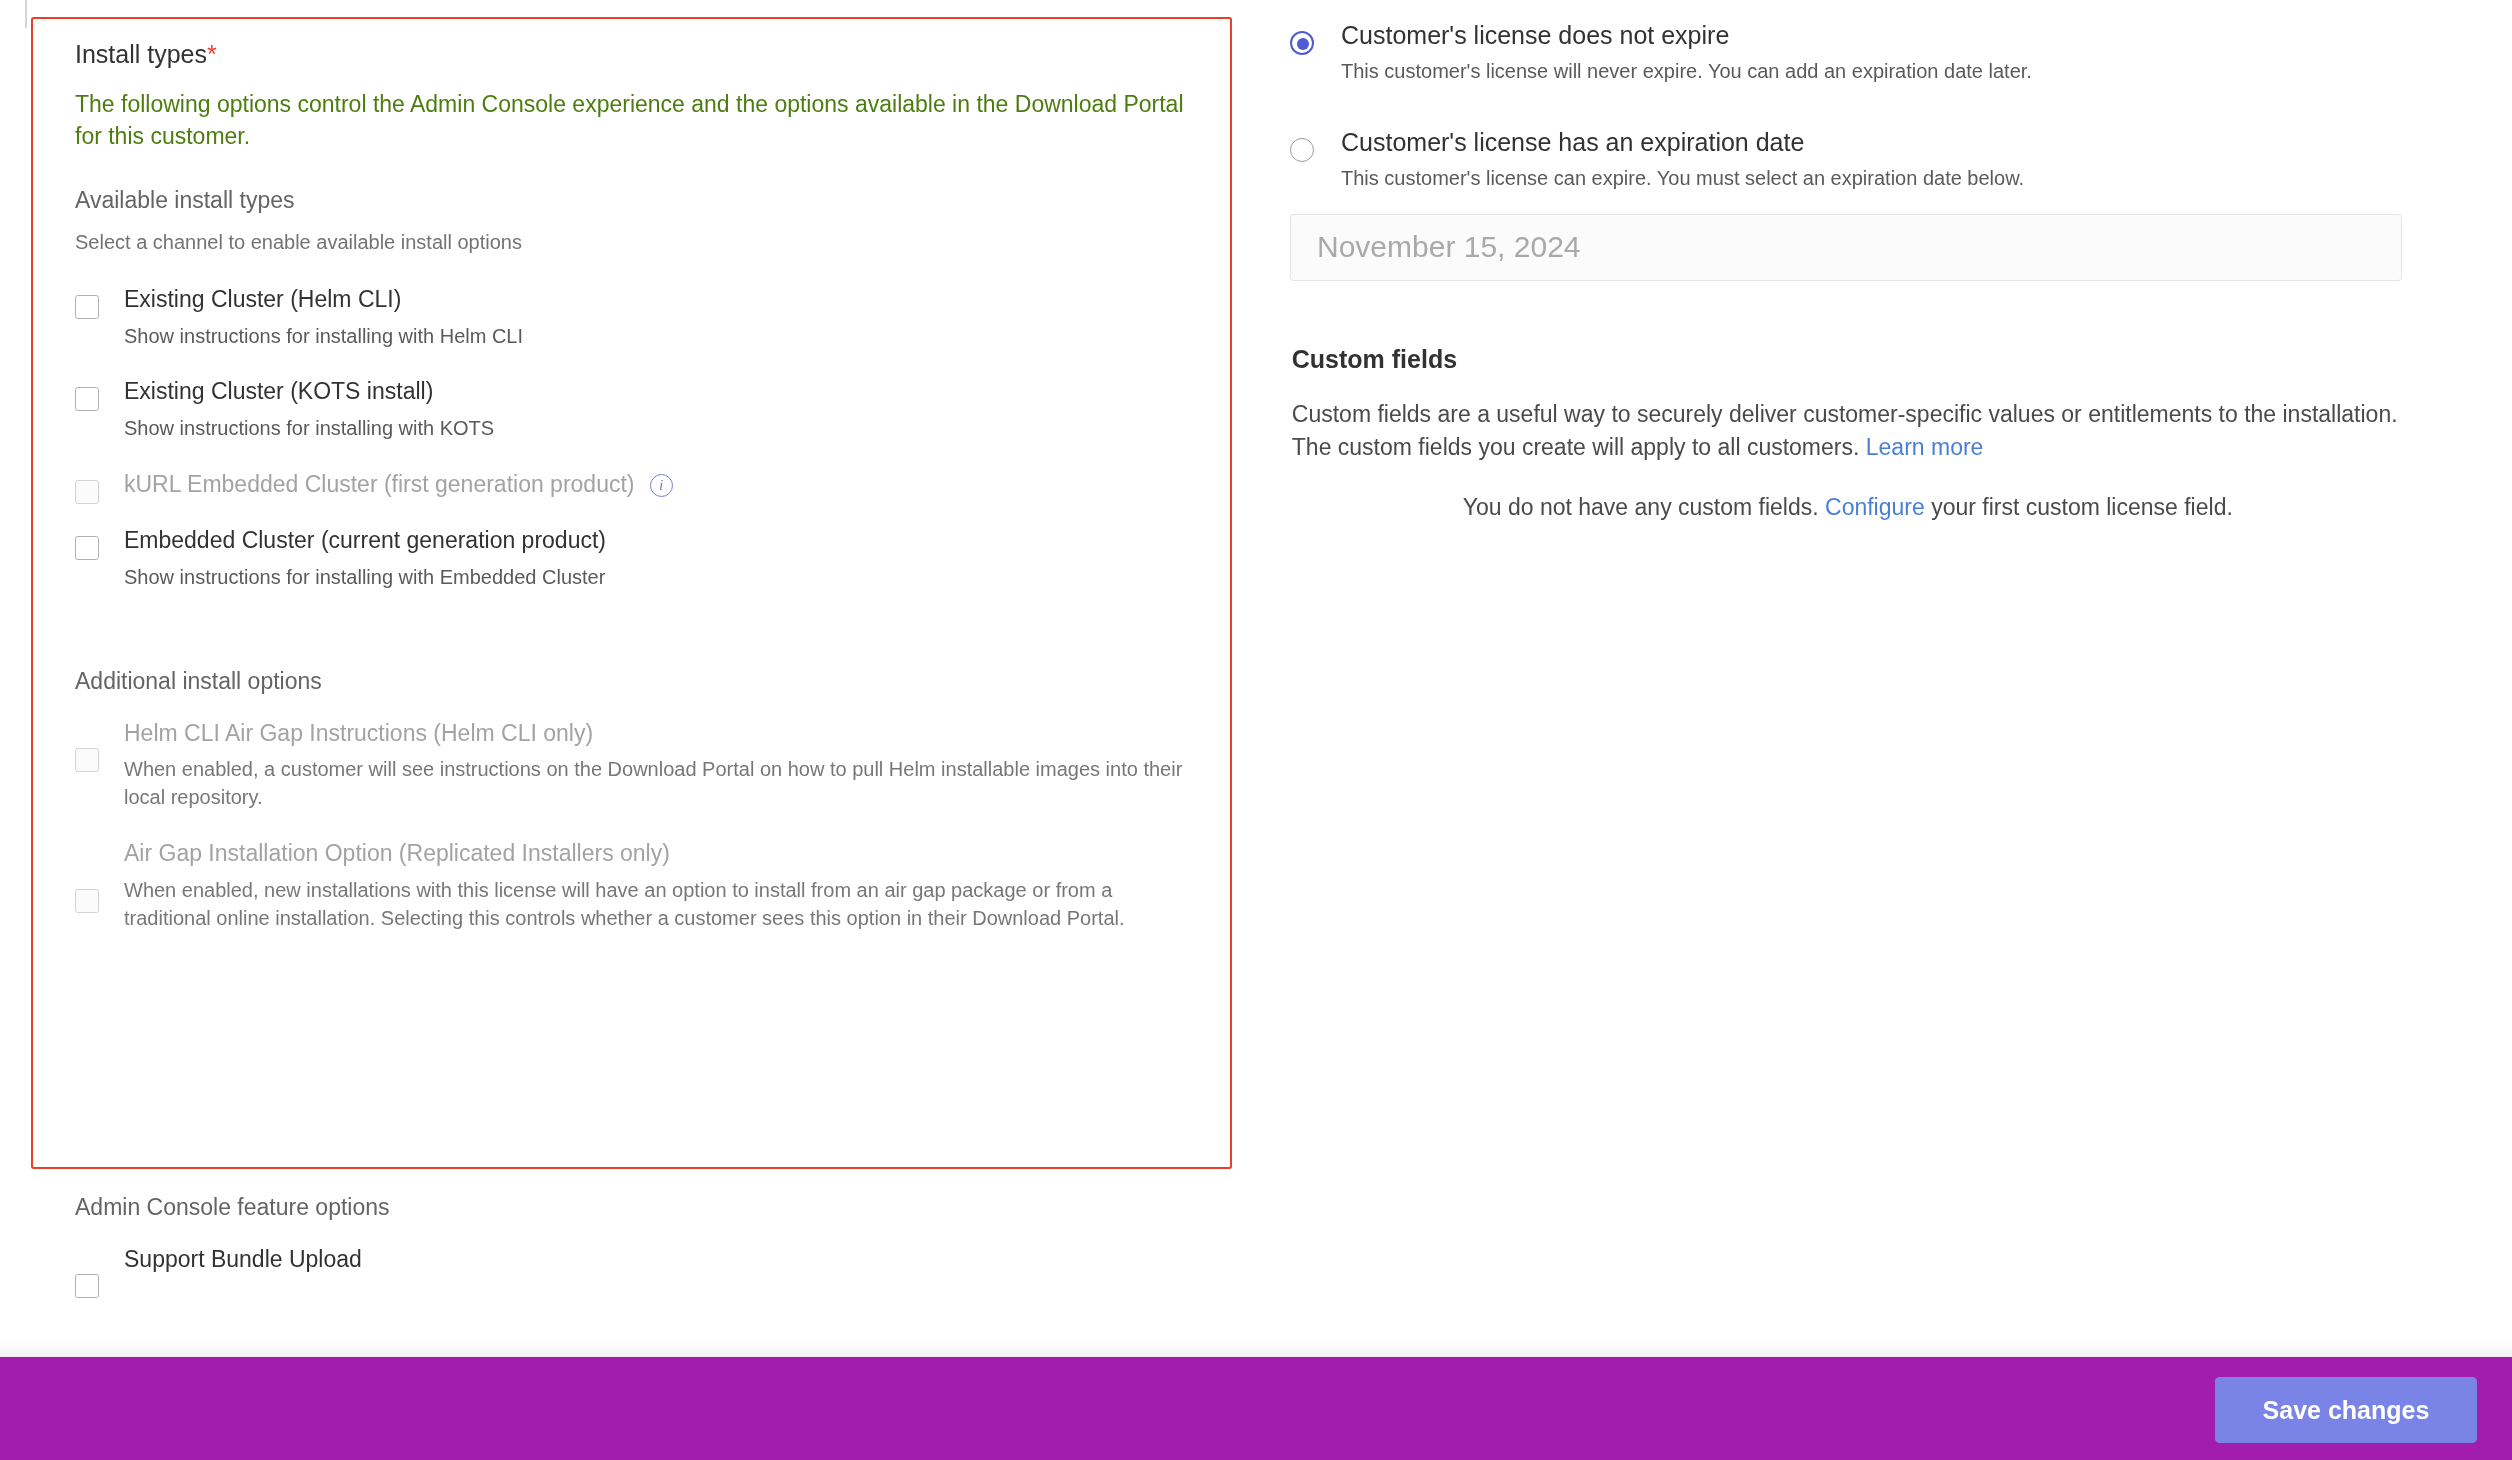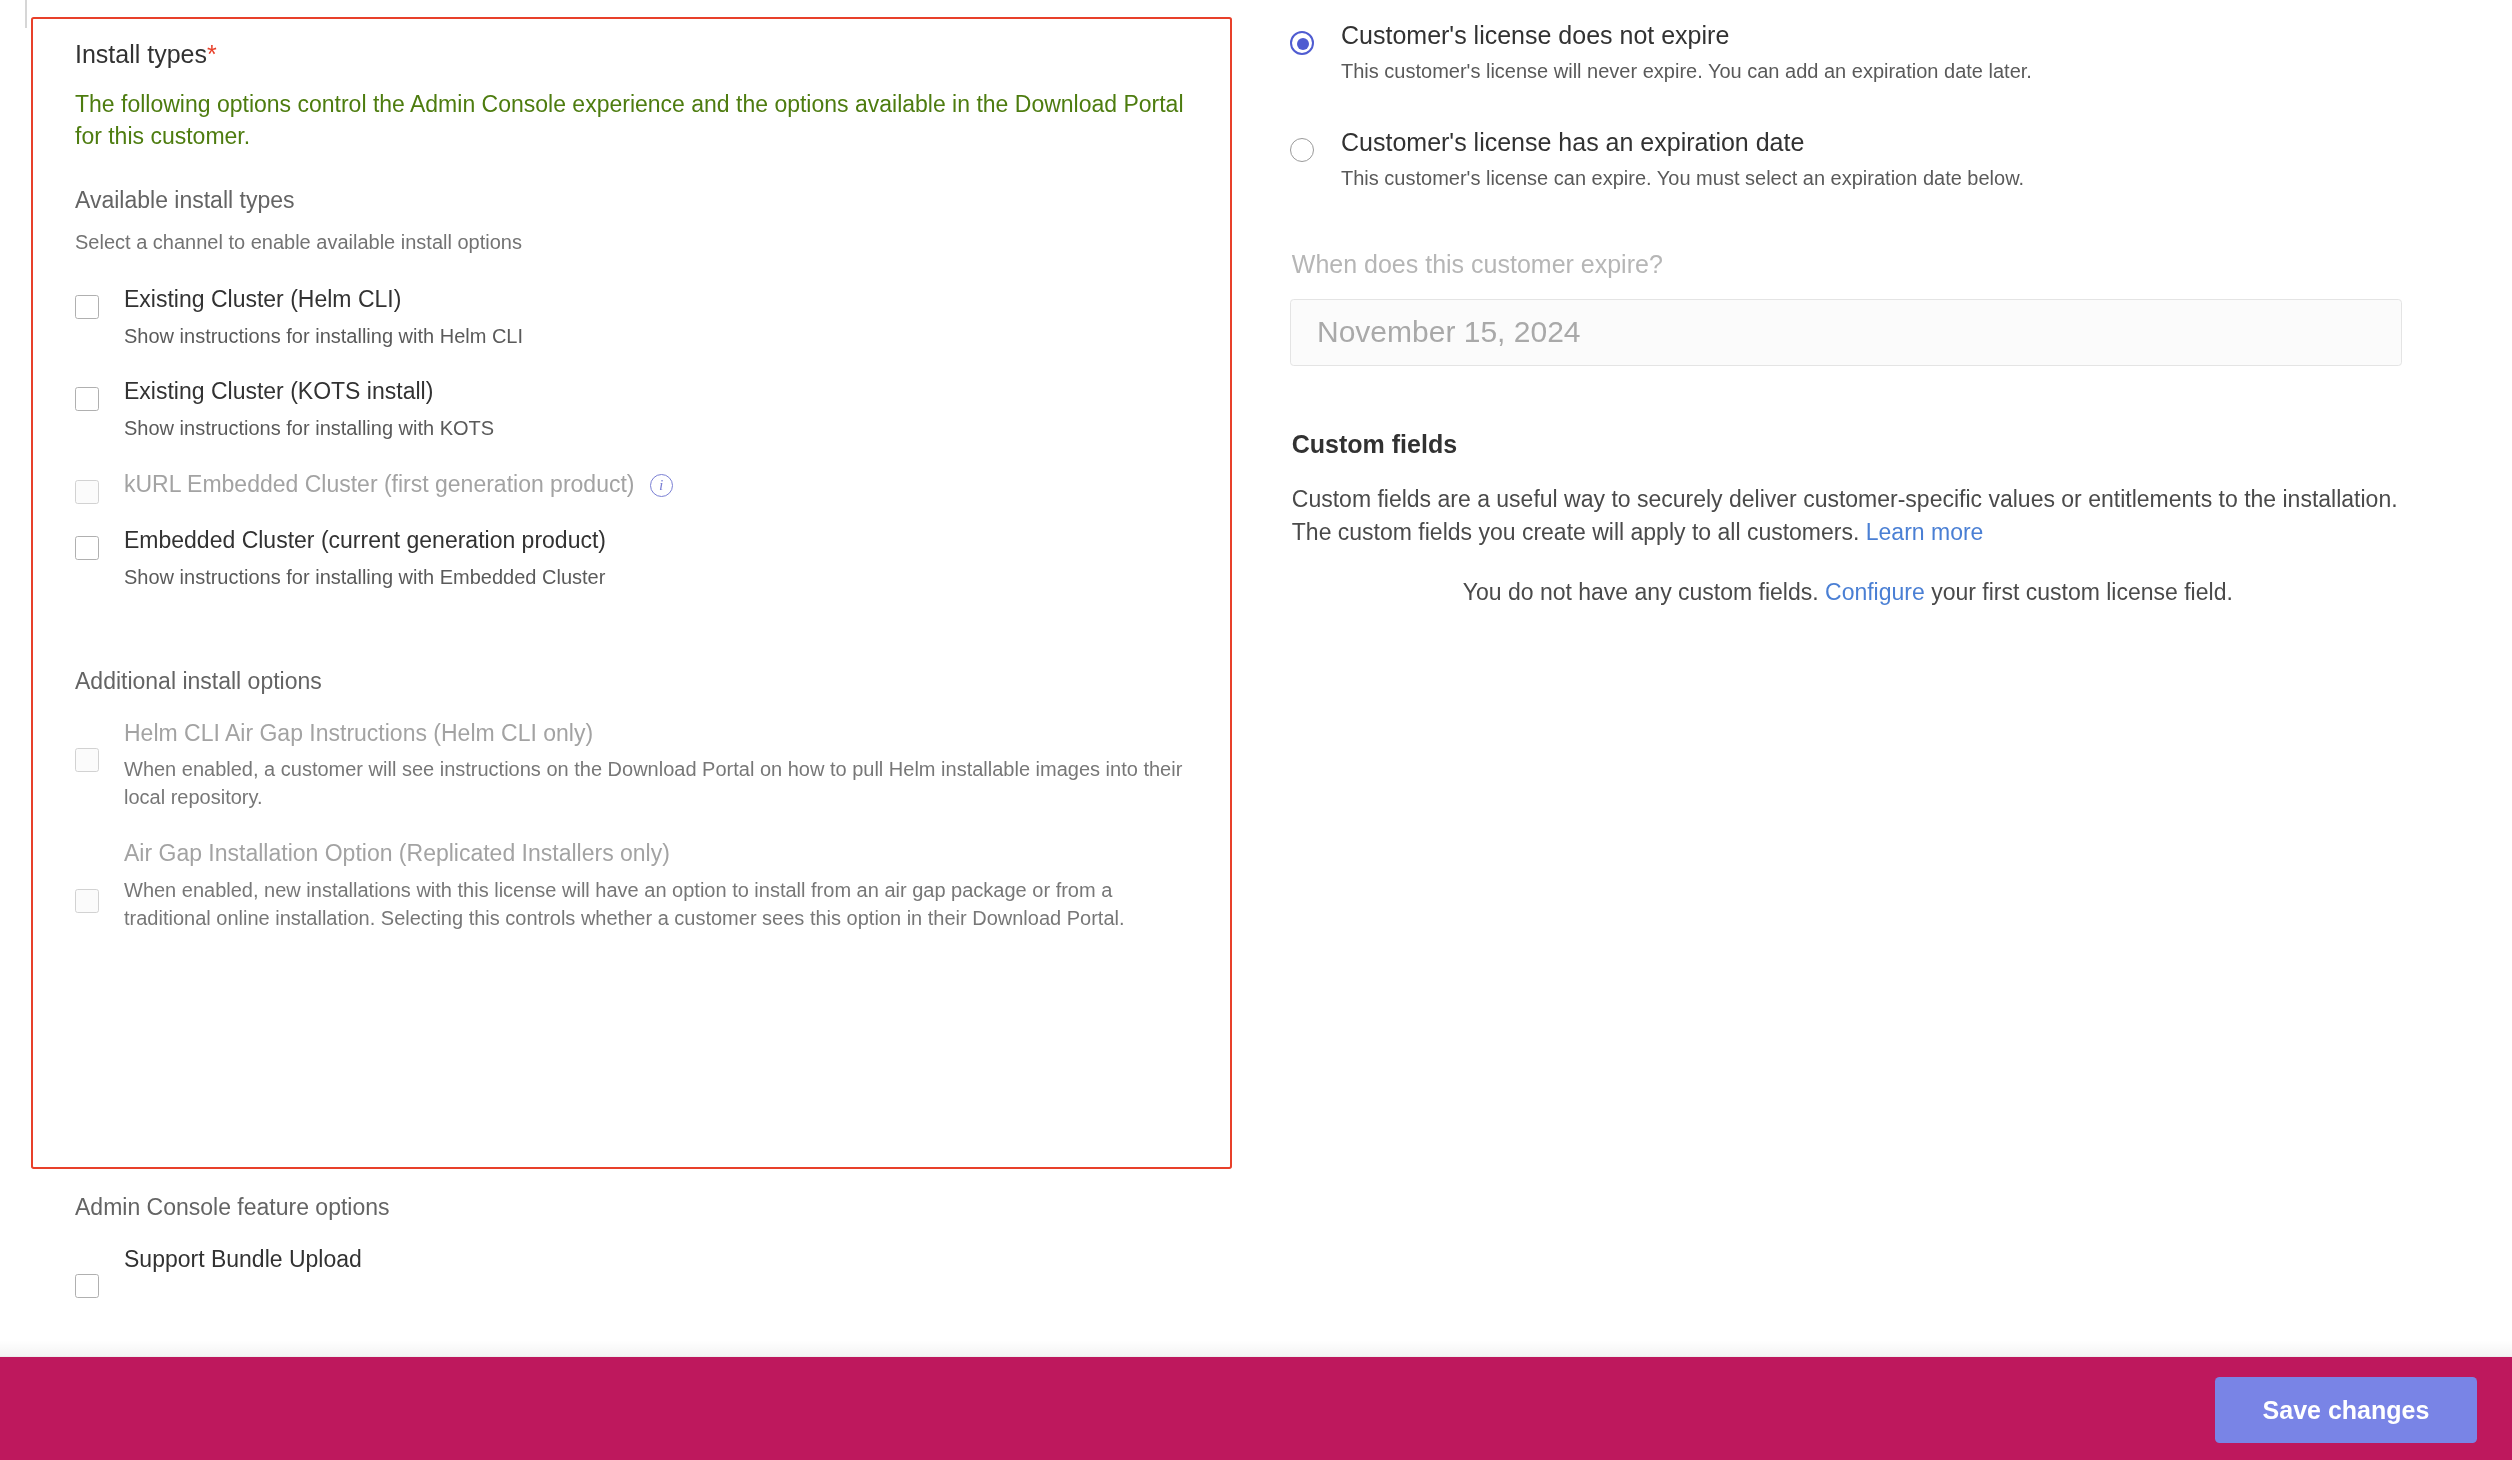--- a/index.html
+++ b/index.html
@@ -242,21 +242,21 @@
     margin-left: 1.8px;
   }
 
   
   .footer {
     position: absolute;
     left: 0;
     bottom: 0;
     width: 2512px;
     height: 104px;
-    background: #be185d;
+    background: #a21caf;
     border-top: 1.8px solid #ededed;
   }
   .footer-shadow {
     position: absolute;
     left: 0;
     bottom: 104px;
     width: 2512px;
     height: 16.5px;
     background: linear-gradient(to top, rgba(0,0,0,0.045), rgba(0,0,0,0));
   }
@@ -359,21 +359,20 @@
         <div class="radio-label">Customer's license does not expire</div>
         <div class="radio-desc">This customer's license will never expire. You can add an expiration date later.</div>
       </div>
 
       <div class="radio-row" style="margin-top:44px;">
         <span class="radio"></span>
         <div class="radio-label">Customer's license has an expiration date</div>
         <div class="radio-desc">This customer's license can expire. You must select an expiration date below.</div>
       </div>
 
-      <div class="expire-q">When does this customer expire?</div>
 
       <div class="date-input">November 15, 2024</div>
 
       <div class="custom-fields-title">Custom fields</div>
 
       <div class="custom-fields-desc">
         <span>Custom fields are a useful way to securely deliver customer-specific values or entitlements to the installation. The custom fields you create will apply to all customers. </span><a class="link" href="#">Learn more</a>
       </div>
 
       <div class="custom-fields-empty">

